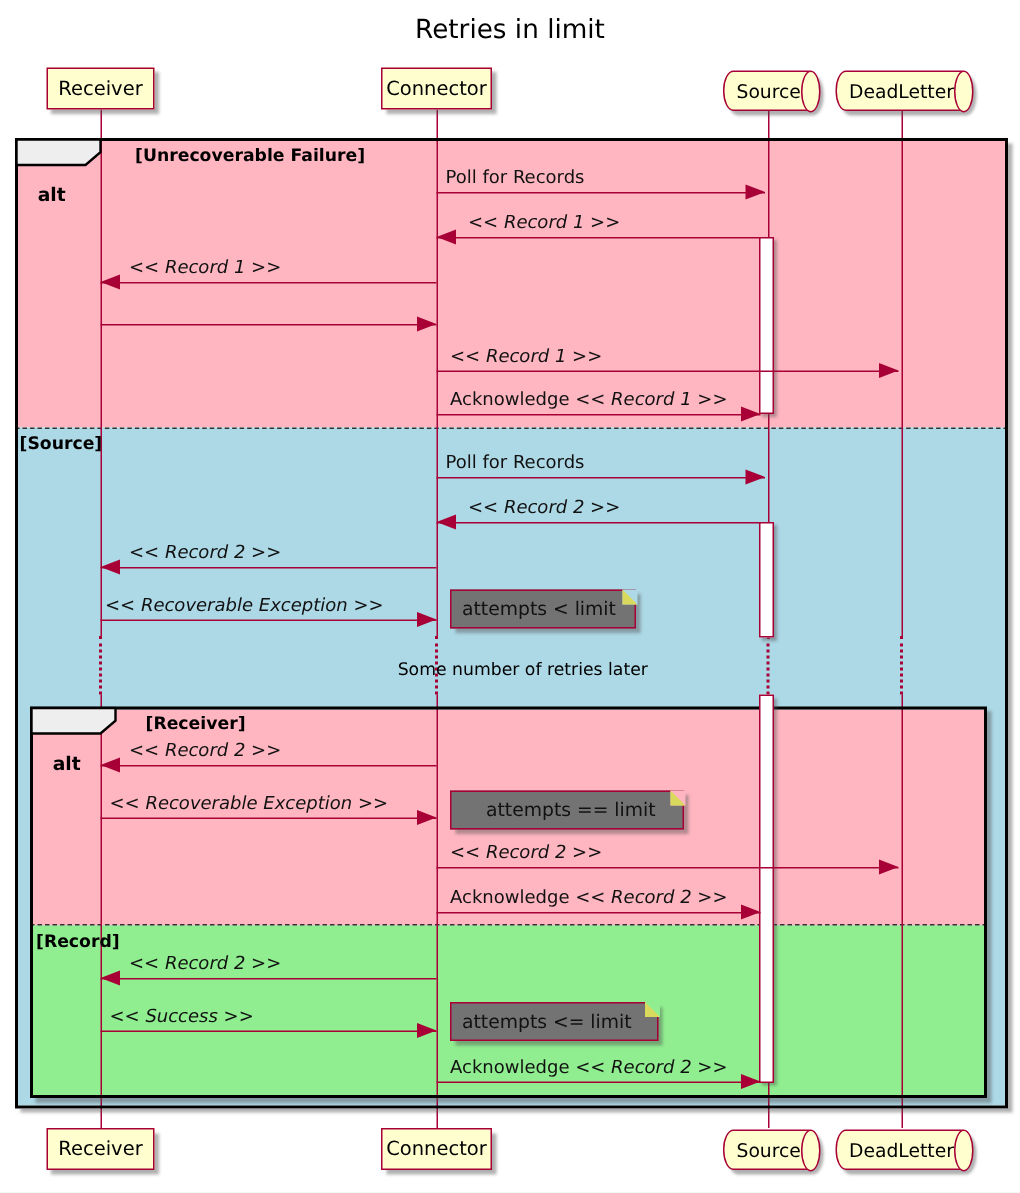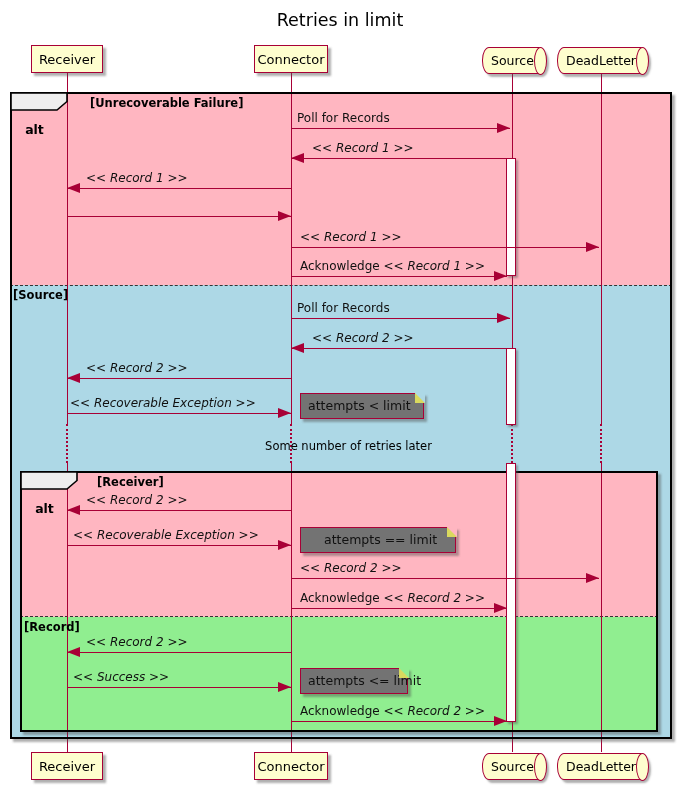--- a/index.html
+++ b/index.html
@@ -181,14 +181,14 @@
     <div class="mhead l" style="left: 67px; top: 647px;"></div>
     <div class="mlabel" style="left: 86px; top: 635px;"><span></span><span class="it">&lt;&lt; Record 2 &gt;&gt;</span></div>
     <div class="mline" style="left: 67px; top: 687px; width: 224px;"></div>
     <div class="mhead r" style="left: 278px; top: 682px;"></div>
     <div class="mlabel" style="left: 73px; top: 670px;"><span></span><span class="it">&lt;&lt; Success &gt;&gt;</span></div>
     <div class="mline" style="left: 291px; top: 721px; width: 216px;"></div>
     <div class="mhead r" style="left: 494px; top: 716px;"></div>
     <div class="mlabel" style="left: 300px; top: 704px;"><span>Acknowledge </span><span class="it">&lt;&lt; Record 2 &gt;&gt;</span></div>
     <div class="note" style="left: 300px; top: 393px; width: 124px; --bg: #ADD8E6;"><div class="fold"></div><span>attempts &lt; limit</span></div>
     <div class="note" style="left: 300px; top: 527px; width: 156px; padding-left: 23px; --bg: #FFB6C1;"><div class="fold"></div><span>attempts == limit</span></div>
-    <div class="note" style="left: 300px; top: 668px; width: 108px; --bg: #90EE90;"><div class="fold"></div><span>attempts &lt;= limit</span></div>
+    <div class="note" style="left: 300px; top: 668px; width: 139px; --bg: #90EE90;"><div class="fold"></div><span>attempts &lt;= limit</span></div>
   </div>
 
 </body></html>

